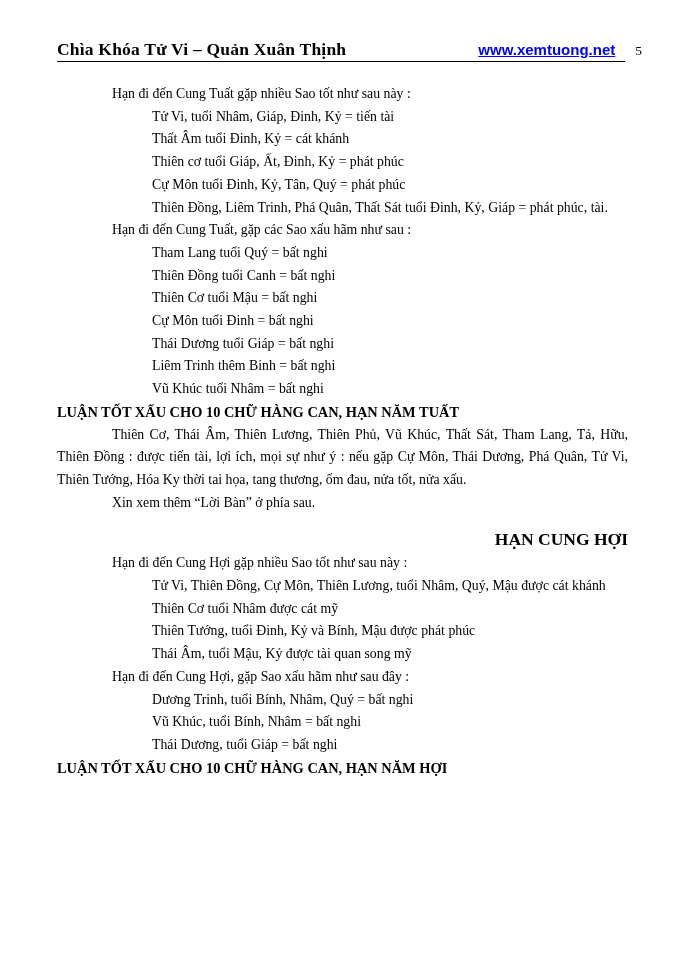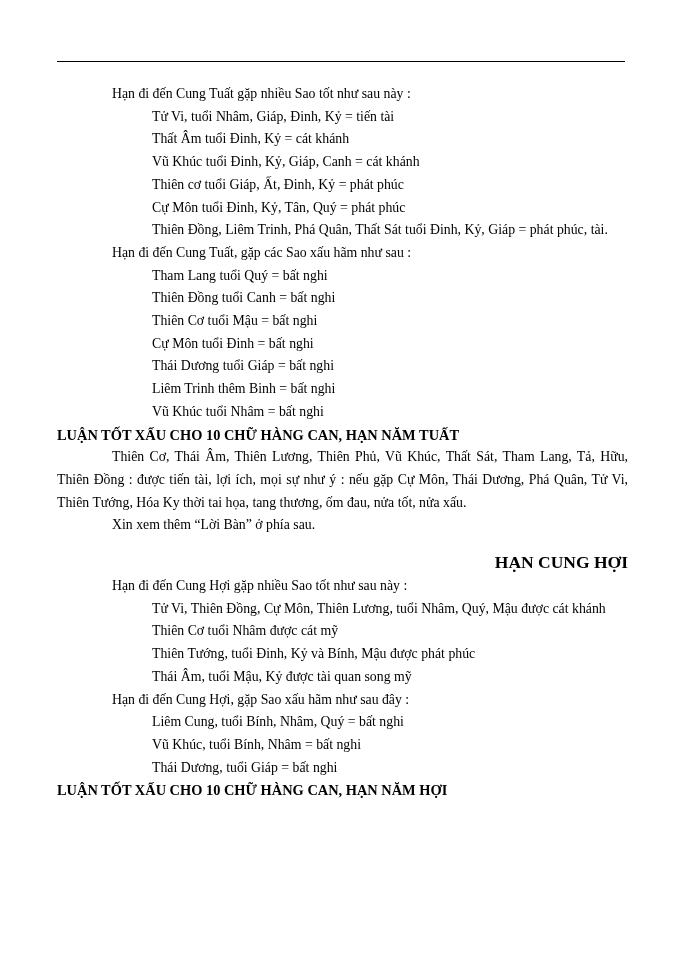--- a/index.html
+++ b/index.html
@@ -65,26 +65,30 @@
     font-size: 17.5px;
     line-height: 26px;
     margin-top: 12px;
     margin-bottom: 0;
   }
 </style>
 </head>
 <body>
 
 <div class="page">
+  <div class="header">
+    <span class="header-title">Chìa Khóa Tử Vi – Quản Xuân Thịnh</span>
+    <span class="header-link">www.xemtuong.net</span>
+    <span class="page-num">5</span>
+  </div>
   <div class="rule"></div>
   <div class="doc">
       <div class="blk p1">Hạn đi đến Cung Tuất gặp nhiều Sao tốt như sau này :</div>
       <div class="blk p2">Tử Vi, tuổi Nhâm, Giáp, Đinh, Kỷ = tiến tài</div>
       <div class="blk p2">Thất Âm tuổi Đinh, Kỷ = cát khánh</div>
-      <div class="blk p2">Vũ Khúc tuổi Đinh, Kỷ, Giáp, Canh = cát khánh</div>
       <div class="blk p2">Thiên cơ tuổi Giáp, Ất, Đinh, Kỷ = phát phúc</div>
       <div class="blk p2">Cự Môn tuổi Đinh, Kỷ, Tân, Quý = phát phúc</div>
       <div class="blk p2j">Thiên Đồng, Liêm Trinh, Phá Quân, Thất Sát tuổi Đinh, Kỷ, Giáp = phát phúc, tài.</div>
       <div class="blk p1">Hạn đi đến Cung Tuất, gặp các Sao xấu hãm như sau :</div>
       <div class="blk p2">Tham Lang tuổi Quý = bất nghi</div>
       <div class="blk p2">Thiên Đồng tuổi Canh = bất nghi</div>
       <div class="blk p2">Thiên Cơ tuổi Mậu = bất nghi</div>
       <div class="blk p2">Cự Môn tuổi Đinh = bất nghi</div>
       <div class="blk p2">Thái Dương tuổi Giáp = bất nghi</div>
       <div class="blk p2">Liêm Trinh thêm Binh = bất nghi</div>
@@ -92,18 +96,18 @@
       <div class="blk h">LUẬN TỐT XẤU CHO 10 CHỮ HÀNG CAN, HẠN NĂM TUẤT</div>
       <div class="blk pj">Thiên Cơ, Thái Âm, Thiên Lương, Thiên Phủ, Vũ Khúc, Thất Sát, Tham Lang, Tả, Hữu, Thiên Đồng : được tiến tài, lợi ích, mọi sự như ý : nếu gặp Cự Môn, Thái Dương, Phá Quân, Tử Vi, Thiên Tướng, Hóa Ky thời tai họa, tang thương, ốm đau, nửa tốt, nửa xấu.</div>
       <div class="blk p1">Xin xem thêm “Lời Bàn” ở phía sau.</div>
       <div class="blk title">HẠN CUNG HỢI</div>
       <div class="blk p1">Hạn đi đến Cung Hợi gặp nhiều Sao tốt như sau này :</div>
       <div class="blk p2j">Tử Vi, Thiên Đồng, Cự Môn, Thiên Lương, tuổi Nhâm, Quý, Mậu được cát khánh</div>
       <div class="blk p2">Thiên Cơ tuổi Nhâm được cát mỹ</div>
       <div class="blk p2">Thiên Tướng, tuổi Đinh, Kỷ và Bính, Mậu được phát phúc</div>
       <div class="blk p2">Thái Âm, tuổi Mậu, Kỷ được tài quan song mỹ</div>
       <div class="blk p1">Hạn đi đến Cung Hợi, gặp Sao xấu hãm như sau đây :</div>
-      <div class="blk p2">Liêm Cung, tuổi Bính, Nhâm, Quý = bất nghi</div>
+      <div class="blk p2">Dương Trinh, tuổi Bính, Nhâm, Quý = bất nghi</div>
       <div class="blk p2">Vũ Khúc, tuổi Bính, Nhâm = bất nghi</div>
       <div class="blk p2">Thái Dương, tuổi Giáp = bất nghi</div>
       <div class="blk h">LUẬN TỐT XẤU CHO 10 CHỮ HÀNG CAN, HẠN NĂM HỢI</div>
     </div>
 </div>
 
 </body></html>

